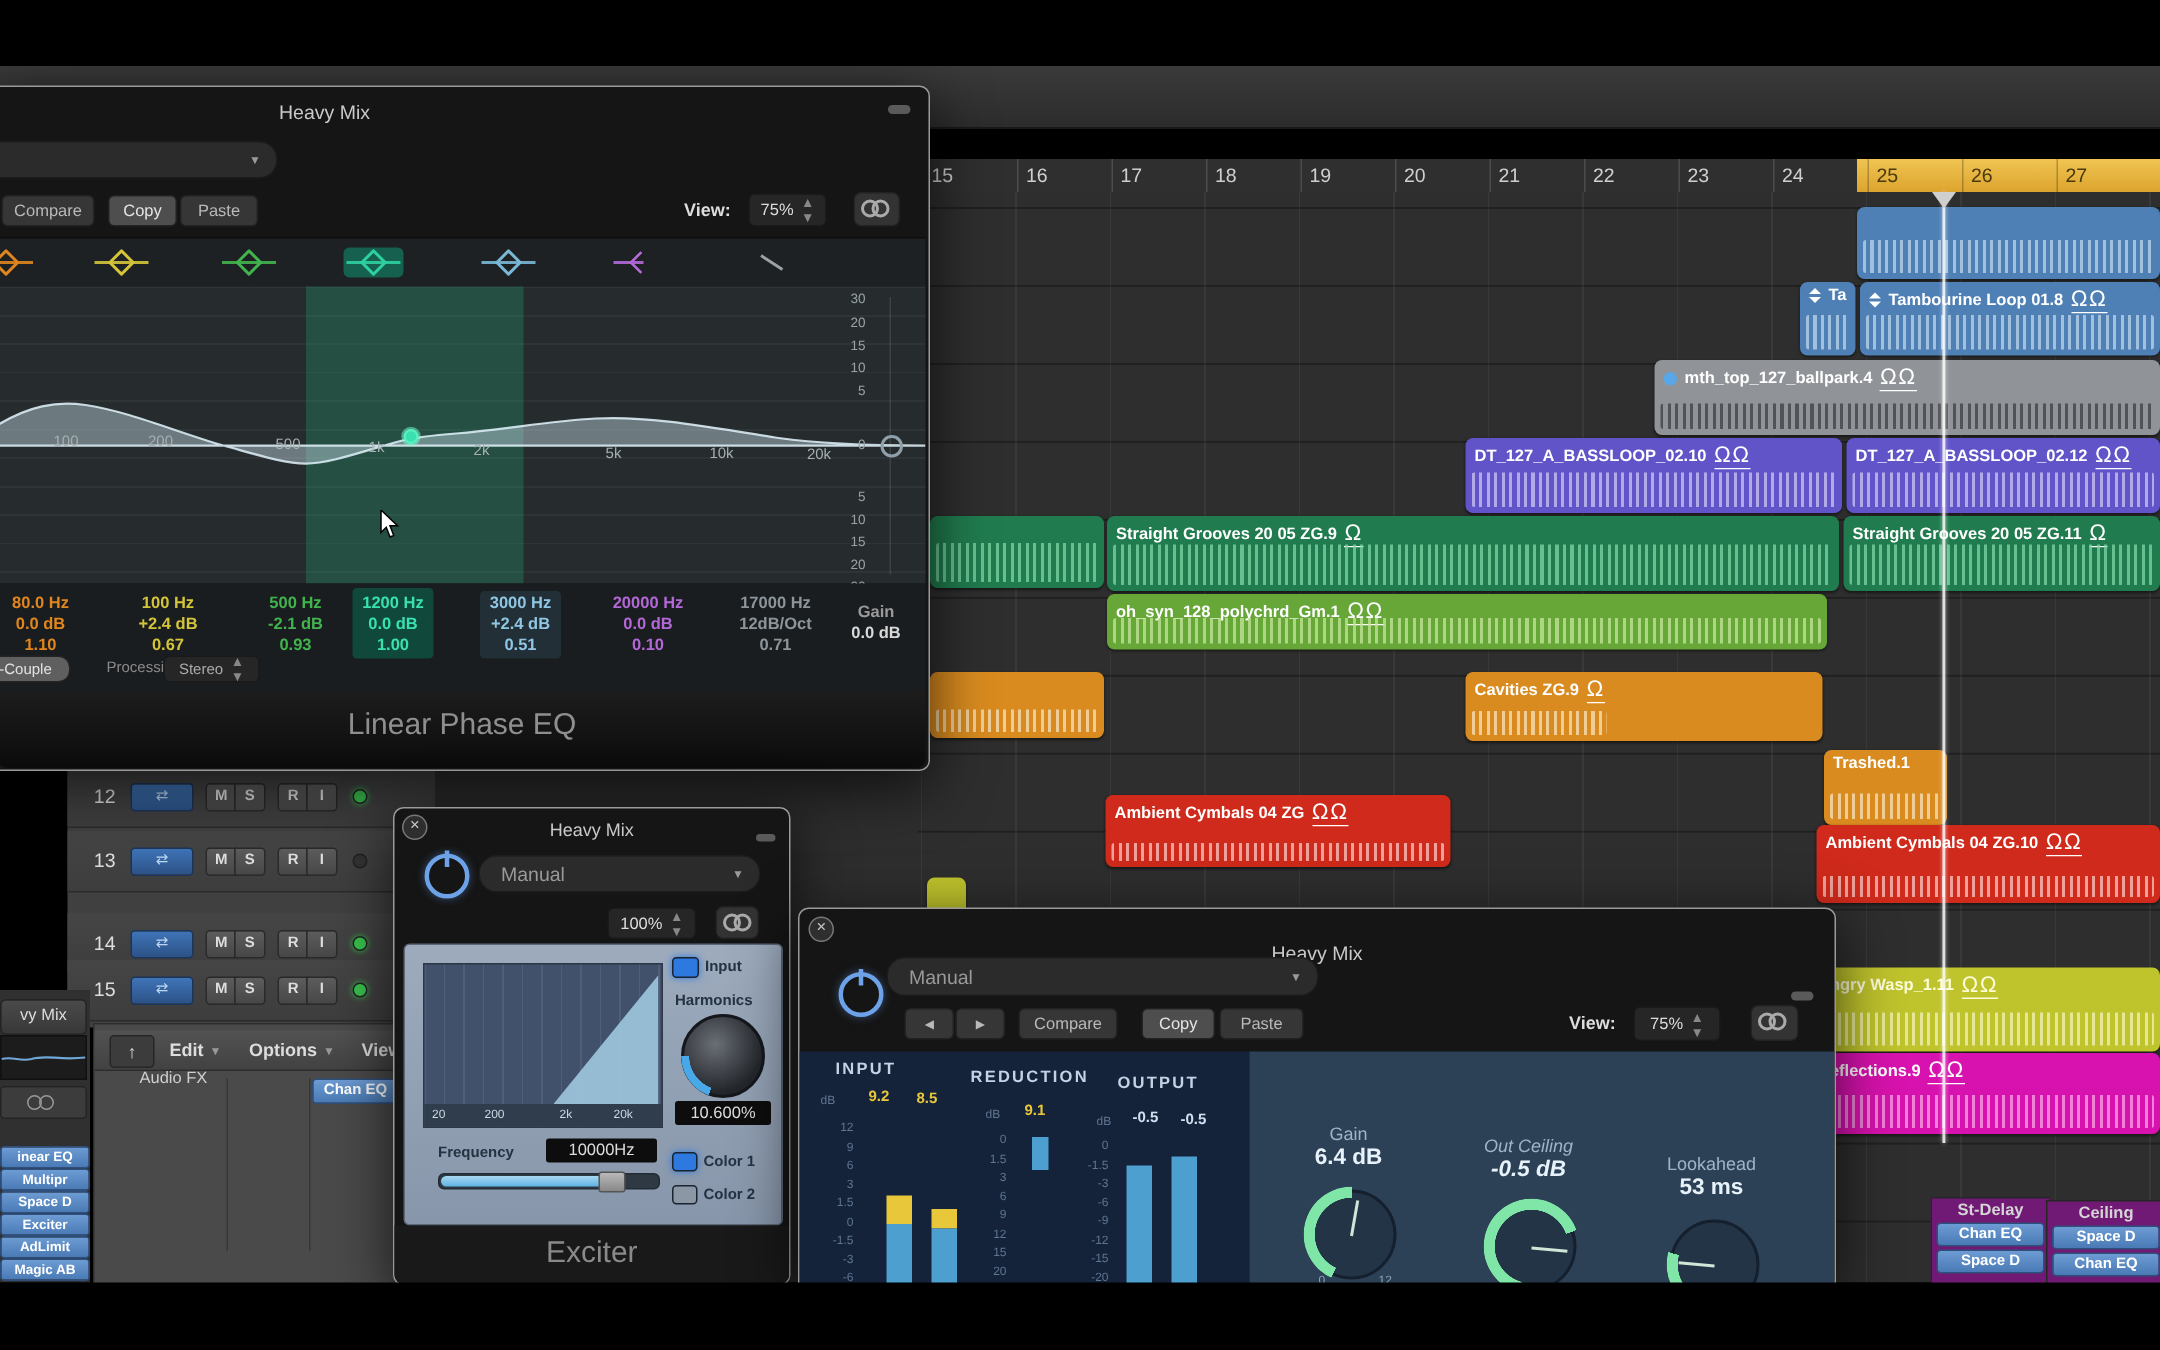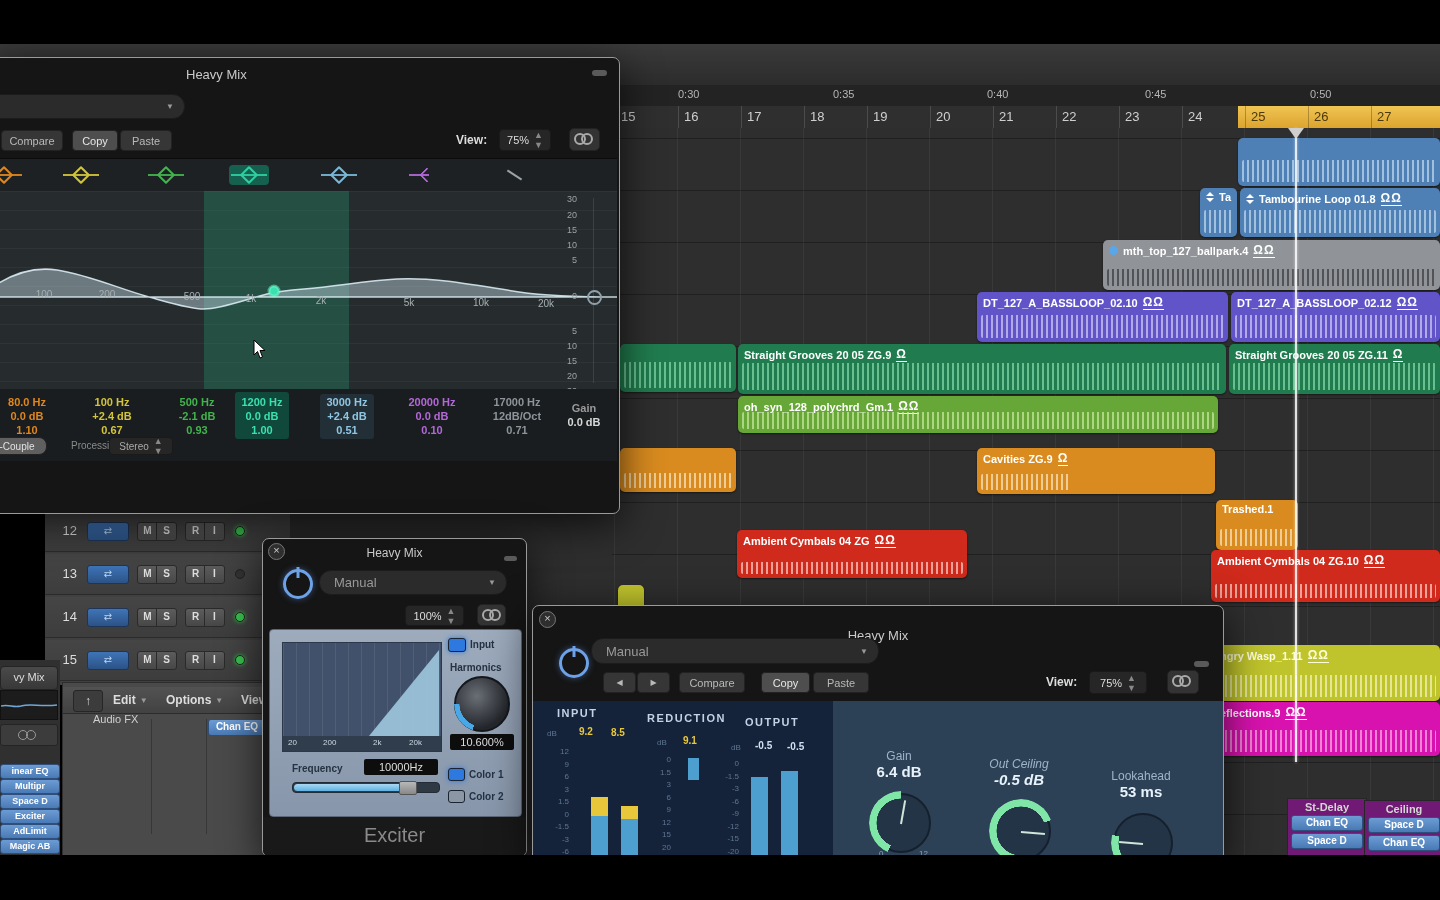--- a/index.html
+++ b/index.html
@@ -23,21 +23,21 @@
   .arrange{left:290px;top:128px;width:1150px;height:727px;background:#2e2e2e;}
   .gridov{left:612px;top:128px;width:828px;height:727px;
     background-image:repeating-linear-gradient(90deg,rgba(255,255,255,.05) 0 1px,transparent 1px 63px),
                      repeating-linear-gradient(180deg,rgba(0,0,0,.3) 0 1px,transparent 1px 52px);
     background-position:2px 0,0 10px;}
   .playhead{left:1295px;top:128px;width:2px;height:634px;background:rgba(255,255,255,.85);box-shadow:0 0 3px rgba(255,255,255,.6);}
   .phmark{left:1288px;top:128px;width:0;height:0;border-left:8px solid transparent;border-right:8px solid transparent;border-top:11px solid #cfcfcf;}
   
   .region{position:absolute;border-radius:5px;box-shadow:0 1px 2px rgba(0,0,0,.5);overflow:hidden;}
   .rname{position:absolute;left:6px;top:3px;right:4px;display:flex;align-items:center;gap:5px;color:#fff;font-size:11px;font-weight:bold;white-space:nowrap;overflow:hidden;}
-  .loopb{font-size:12px;font-weight:bold;border-bottom:1px solid currentColor;letter-spacing:1px;}
+  .loopb{font-size:15px;font-weight:normal;border-bottom:1px solid currentColor;letter-spacing:1px;}
   .wave{position:absolute;left:4px;right:4px;bottom:4px;height:46%;
         background:repeating-linear-gradient(90deg,currentColor 0 2px,transparent 2px 5px);opacity:.75;border-radius:2px;}
   .c-blue{background:#4e7fb5;}.c-blue .wave{color:#bcd6ec;}
   .c-gray{background:#909398;}.c-gray .wave{color:#3c3e42;height:34%;}
   .c-purple{background:#6154c9;}.c-purple .wave{color:#cdc6f2;}
   .c-dgreen{background:#207c4e;}.c-dgreen .wave{color:#7fd6a6;height:55%;}
   .c-green{background:#66a737;}.c-green .wave{color:#c4e69a;}
   .c-orange{background:#d98b1f;}.c-orange .wave{color:#f7e3bd;height:34%;}
   .c-red{background:#cf2a1b;}.c-red .wave{color:#f8c9c2;height:26%;}
   .c-yellow{background:#bfc32c;}.c-yellow .wave{color:#f2f3b8;height:40%;}
@@ -169,27 +169,20 @@
   <div class="abs toolbar"></div>
   <div class="abs toolbtn" style="left:948px;width:54px;">
     <span class="pointer-shape"></span>
     <span class="caret">▼</span>
   </div>
   <div class="abs toolbtn" style="left:1006px;width:40px;">
     <span>M</span>
     <span class="caret">▼</span>
   </div>
 
-  <div class="abs timerow">
-    <span style="left:66px">0:30</span>
-    <span style="left:221px">0:35</span>
-    <span style="left:375px">0:40</span>
-    <span style="left:533px">0:45</span>
-    <span style="left:698px">0:50</span>
-  </div>
   <div class="abs barrow">
     <div class="cycle" style="left:626px;top:0;position:absolute;"></div>
     <div class="barnums">
         <span>15</span>
         <span>16</span>
         <span>17</span>
         <span>18</span>
         <span>19</span>
         <span>20</span>
         <span>21</span>
@@ -338,21 +331,21 @@
     </div>
     <div class="throw" style="top:55px;">
       <span class="tnum">13</span>
       <span class="fbtn">⇄</span>
       <span class="sq l" style="left:92px;">M</span>
       <span class="sq r" style="left:111px;">S</span>
       <span class="sq l" style="left:140px;">R</span>
       <span class="sq r" style="left:159px;">I</span>
       <span class="led off"></span>
     </div>
-    <div class="throw" style="top:98px;padding-left:39px;">
+    <div class="throw" style="top:110px;padding-left:39px;">
       <span class="tnum">14</span>
       <span class="fbtn">⇄</span>
       <span class="sq l" style="left:92px;">M</span>
       <span class="sq r" style="left:111px;">S</span>
       <span class="sq l" style="left:140px;">R</span>
       <span class="sq r" style="left:159px;">I</span>
       <span class="led on"></span>
     </div>
     <div class="throw" style="top:141px;">
       <span class="tnum">15</span>
@@ -535,20 +528,21 @@
     <div class="bcol" style="left:553px;top:343px;color:#9a9a9a;width:64px;">
       <div>Gain</div>
         <div style="color:#d8d8d8;">0.0 dB</div>
       </div>
     <div class="pbtn" style="left:-12px;top:379px;width:58px;height:16px;border-radius:8px;background:#5f5f5f;color:#e2e2e2;font-size:10px;">-Couple</div>
     <div class="abs" style="left:56px;top:382px;color:#8a8a8a;font-size:10px;margin-left:16px;">Processing:</div>
     <div class="valbox" style="left:110px;top:379px;width:62px;height:16px;font-size:10px;color:#aaa;">
       <span>Stereo</span>
         <span class="stepper">▲<br>▼</span>
     </div>
+    <div class="eqfooter">Linear Phase EQ</div>
   </div>
 
   <div class="pwin" style="left:262px;top:538px;width:263px;height:317px;">
     <div class="closex" style="left:5px;top:4px;">×</div>
     <div class="ptitle" style="left:0;width:100%;text-align:center;top:7px;font-size:12px;">Heavy Mix</div>
     <div class="pill" style="right:9px;top:17px;width:13px;height:5px;"></div>
     <div class="pwr" style="left:20px;top:30px;"></div>
     <div class="preset" style="left:56px;top:31px;width:172px;height:23px;">
       <span>Manual</span>
         <span class="caret">▼</span>

